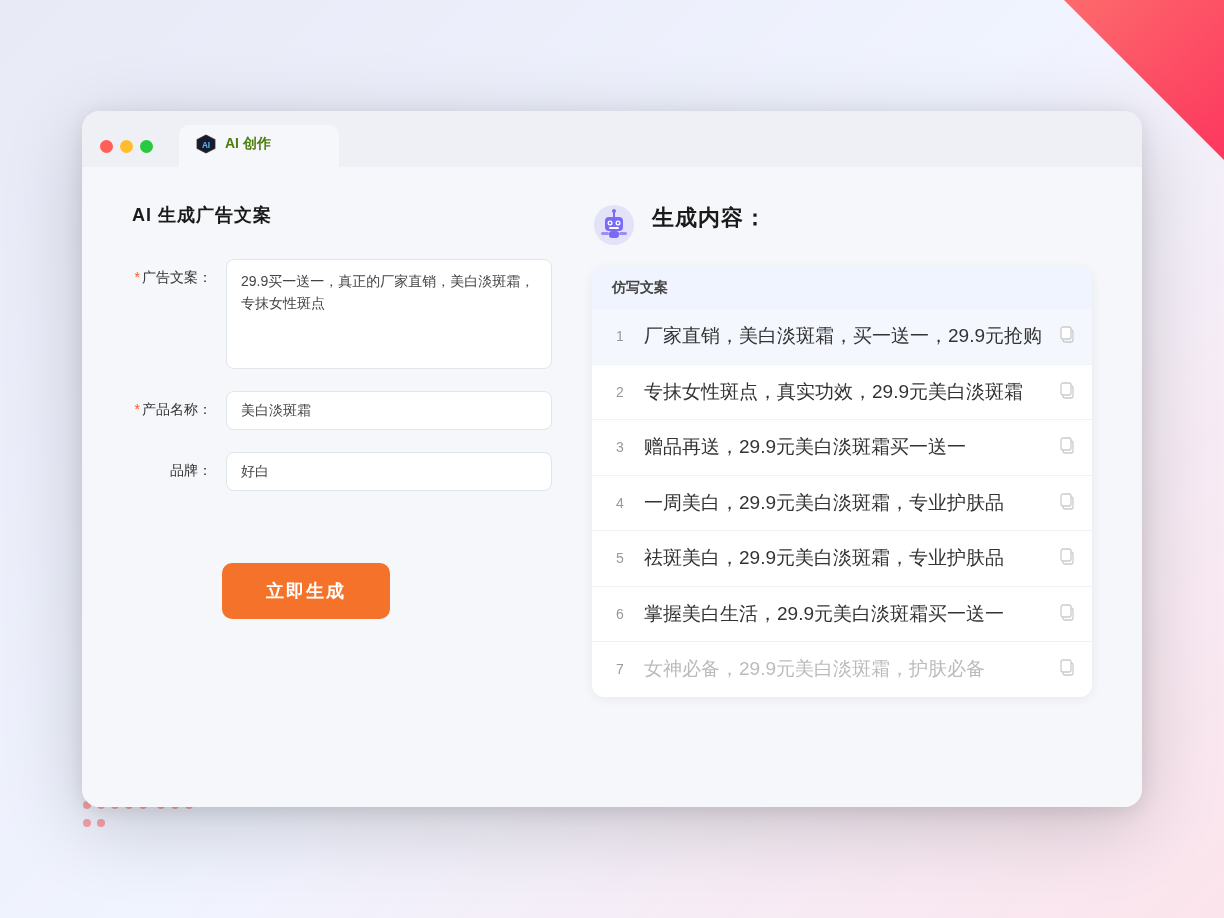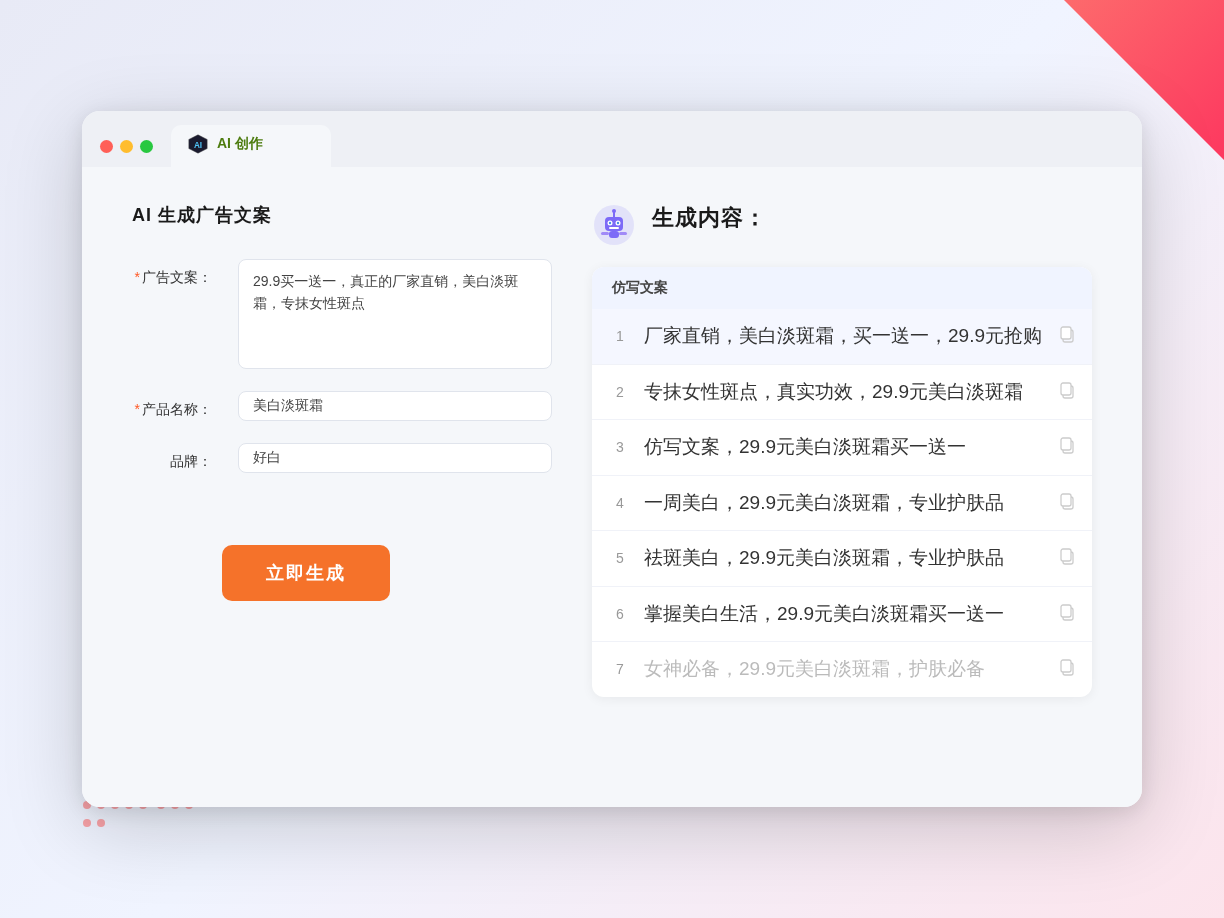--- a/index.html
+++ b/index.html
@@ -53,21 +53,21 @@
       overflow: hidden;
       position: relative;
     }
 
     
     .browser-chrome {
       background: #eef0f5;
       padding: 14px 18px 0 18px;
       display: flex;
       align-items: flex-end;
-      gap: 0;
+      gap: 8px;
     }
     .traffic-lights {
       display: flex;
       gap: 7px;
       align-items: center;
       padding-bottom: 14px;
       margin-right: 18px;
     }
     .traffic-light {
       width: 13px;
@@ -120,21 +120,21 @@
       font-size: 18px;
       font-weight: 700;
       color: #1a1a1a;
       margin-bottom: 32px;
       letter-spacing: 1px;
     }
 
     .form-group {
       display: flex;
       align-items: flex-start;
-      gap: 16px;
+      gap: 4px;
       margin-bottom: 22px;
     }
 
     .form-label {
       font-size: 14px;
       color: #333;
       min-width: 90px;
       text-align: right;
       padding-right: 10px;
       padding-top: 10px;
@@ -158,21 +158,21 @@
       resize: none;
       outline: none;
       font-family: inherit;
     }
 
     .form-input-text.textarea {
       height: 110px;
     }
 
     .form-input-text.input {
-      height: 30px;
+      height: 39px;
     }
 
     .generate-btn {
       margin-top: 50px;
       margin-left: 90px;
       background: #f5722a;
       color: #fff;
       border: none;
       border-radius: 10px;
       padding: 16px 40px;
@@ -356,21 +356,21 @@
             <div class="table-row">
               <span class="row-num">2</span>
               <span class="row-text">专抹女性斑点，真实功效，29.9元美白淡斑霜</span>
               <span><svg width="18" height="18" viewBox="0 0 18 18" fill="none">
                   <rect x="5" y="5" width="10" height="12" rx="2" stroke="#ccc" stroke-width="1.3"></rect>
                   <rect x="3" y="2" width="10" height="12" rx="2" stroke="#ccc" stroke-width="1.3" fill="#fff"></rect>
                 </svg></span>
             </div>
             <div class="table-row">
               <span class="row-num">3</span>
-              <span class="row-text">仿写文案，29.9元美白淡斑霜买一送一</span>
+              <span class="row-text">赠品再送，29.9元美白淡斑霜买一送一</span>
               <span><svg width="18" height="18" viewBox="0 0 18 18" fill="none">
                   <rect x="5" y="5" width="10" height="12" rx="2" stroke="#ccc" stroke-width="1.3"></rect>
                   <rect x="3" y="2" width="10" height="12" rx="2" stroke="#ccc" stroke-width="1.3" fill="#fff"></rect>
                 </svg></span>
             </div>
             <div class="table-row">
               <span class="row-num">4</span>
               <span class="row-text">一周美白，29.9元美白淡斑霜，专业护肤品</span>
               <span><svg width="18" height="18" viewBox="0 0 18 18" fill="none">
                   <rect x="5" y="5" width="10" height="12" rx="2" stroke="#ccc" stroke-width="1.3"></rect>

